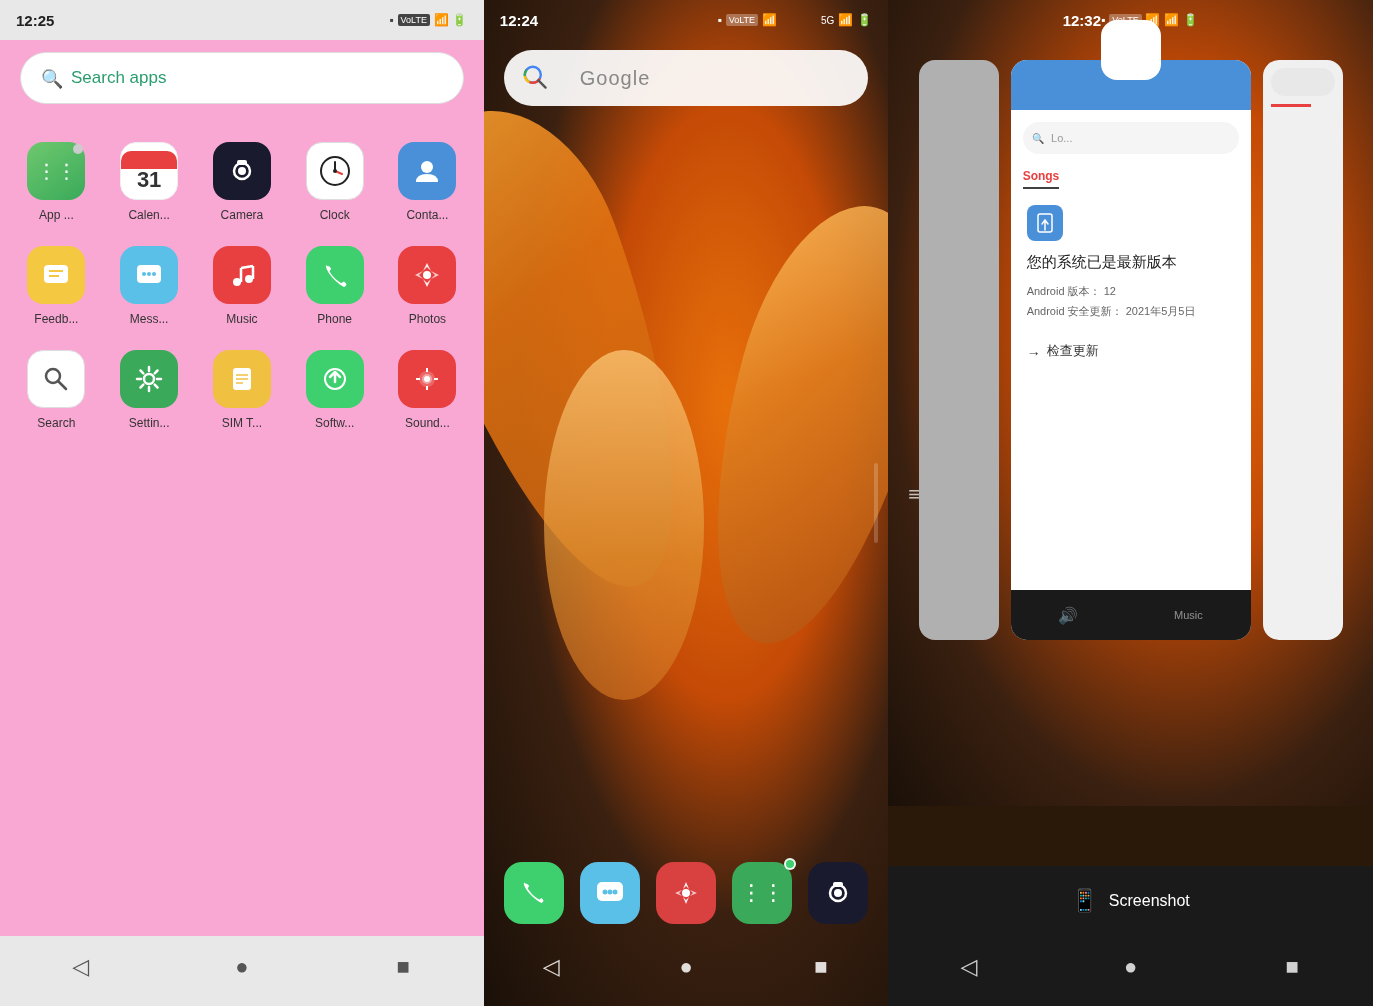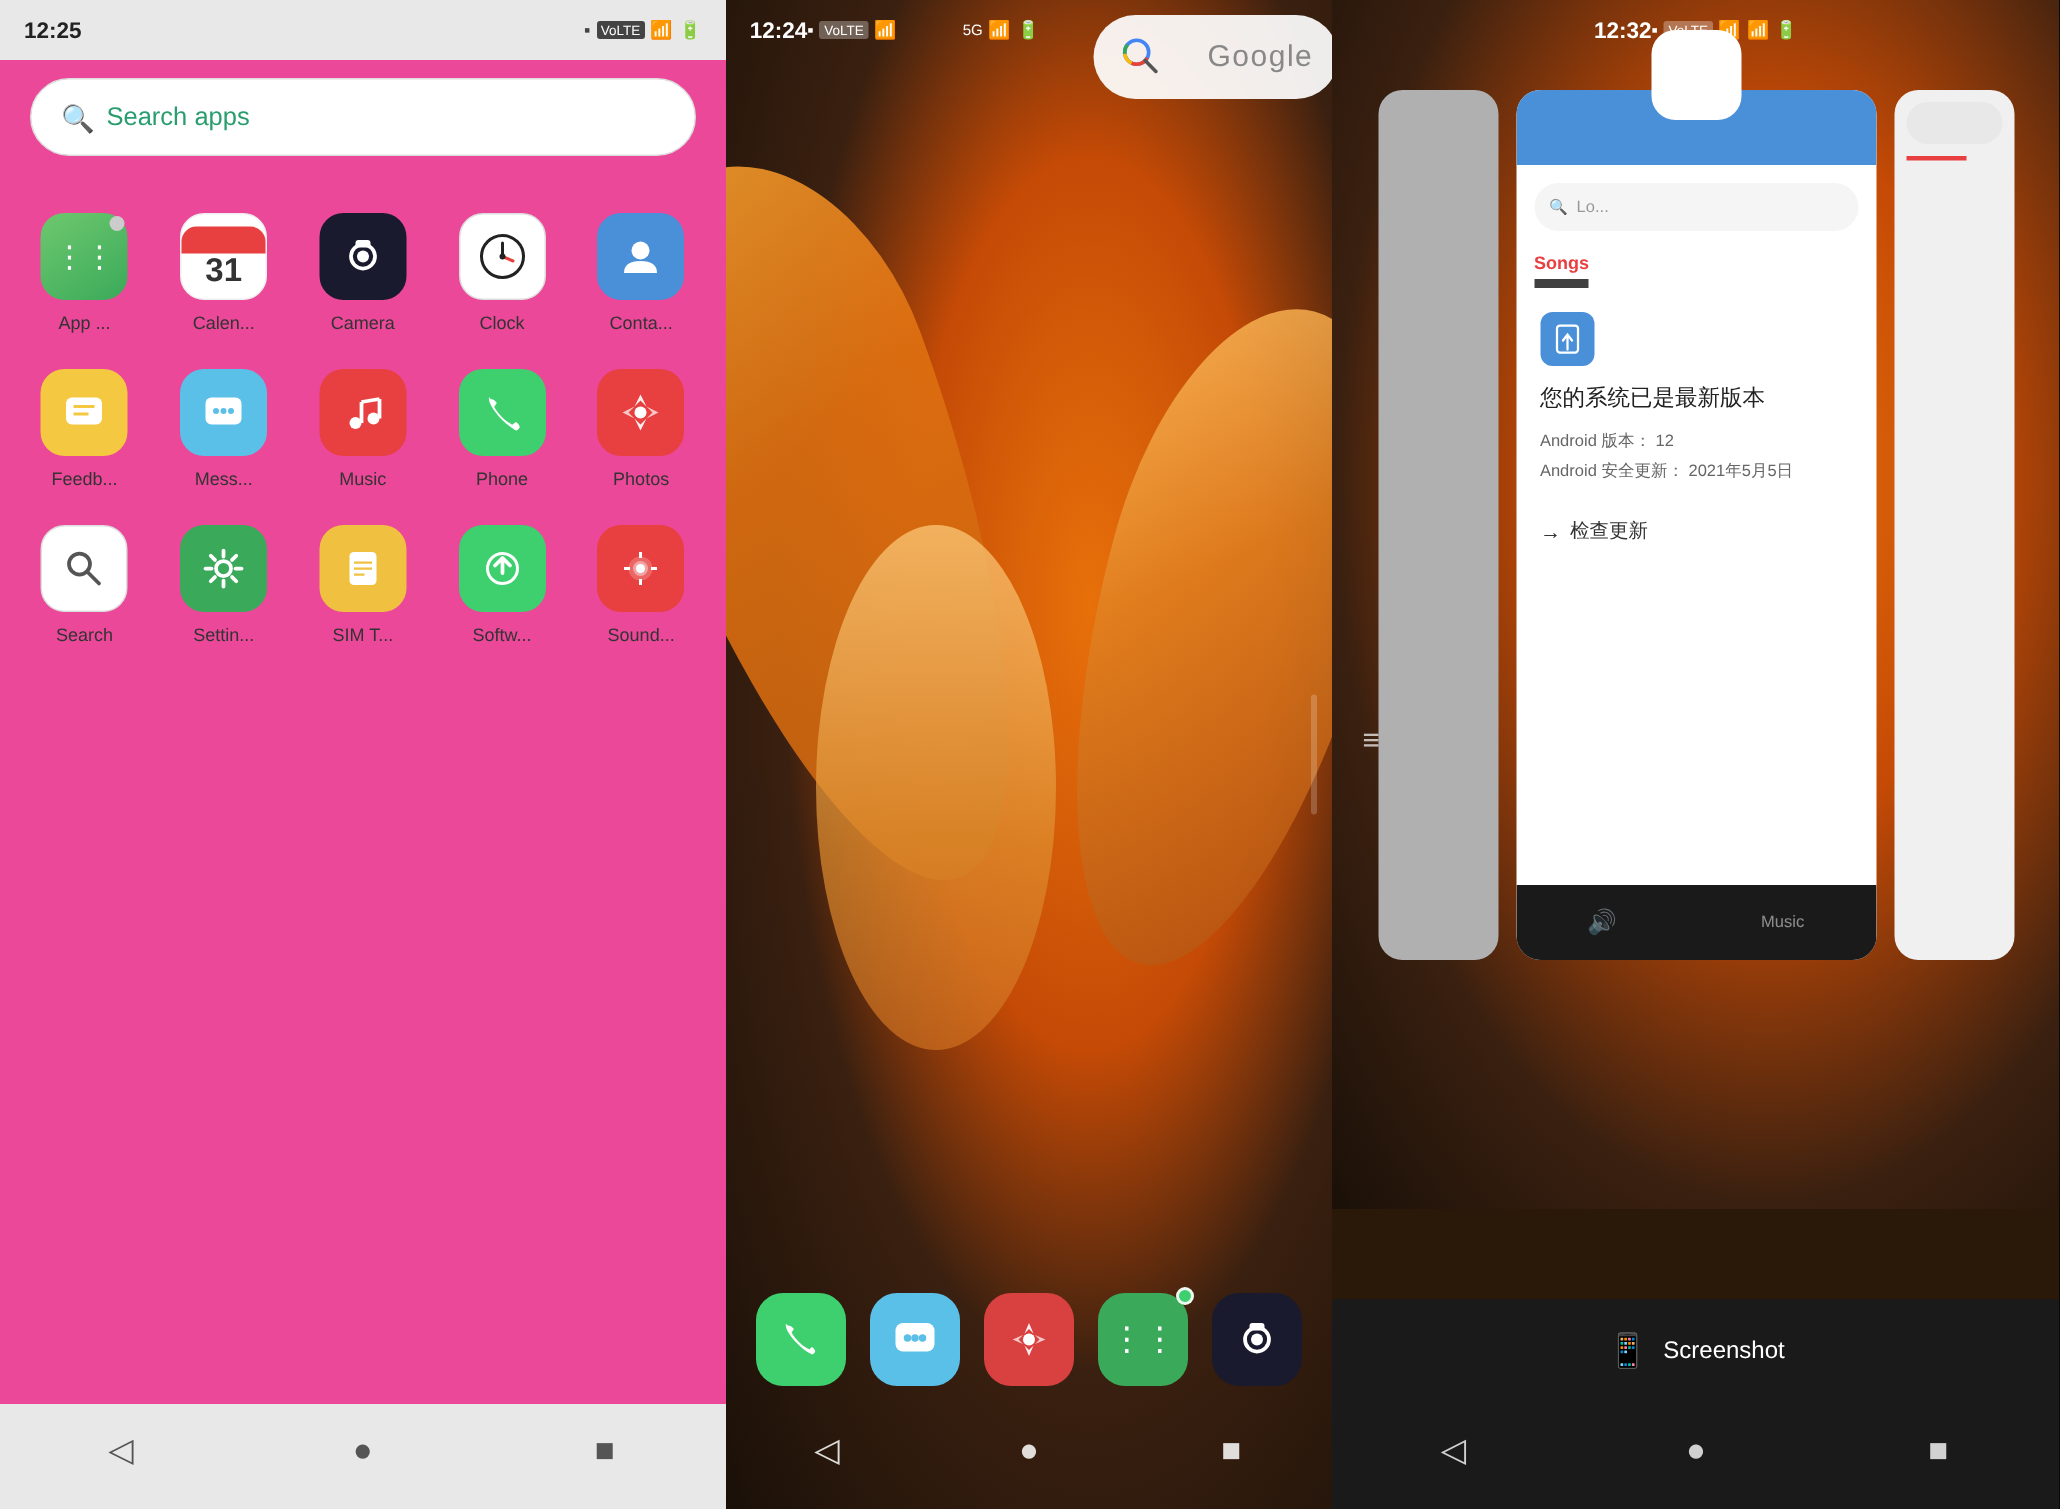--- a/index.html
+++ b/index.html
@@ -9,21 +9,21 @@
       display: flex;
       font-family: 'Arial', sans-serif;
       overflow: hidden;
       background: #000;
     }
 
     
     .panel1 {
       width: 512px;
       height: 1006px;
-      background: #ec4899;
+      background: #f9a8d4;
       display: flex;
       flex-direction: column;
       position: relative;
     }
     .status-bar-1 {
       height: 40px;
       display: flex;
       align-items: center;
       justify-content: space-between;
       padding: 0 16px;
@@ -121,21 +121,21 @@
       align-items: center;
       justify-content: center;
     }
 
     
     .panel2 {
       width: 428px;
       height: 1006px;
       background: #d946ef;
       display: flex;
-      flex-direction: row;
+      flex-direction: column;
       position: relative;
       overflow: hidden;
     }
     .wallpaper-bg {
       position: absolute;
       top: 0;
       left: 0;
       right: 0;
       bottom: 0;
       background: radial-gradient(ellipse at 60% 40%, #e8700a 0%, #d45c08 20%, #c44a06 35%, #3a2010 60%, #1a1008 100%);
@@ -802,21 +802,21 @@
     <div class="recent-card-mid">
 
       <div class="card-header-blue"></div>
 
       <div class="card-search-bar">
         <span style="font-size:10px;color:#999;">🔍</span>
         <span class="card-search-text">Lo...</span>
       </div>
 
       <div style="padding: 0 12px;">
-        <span class="card-songs-text" style="border-bottom:6px solid #404040;padding-bottom:4px;display:inline-block;">Songs</span>
+        <span class="card-songs-text" style="border-bottom:2px solid #404040;padding-bottom:4px;display:inline-block;">Songs</span>
       </div>
 
       <div class="card-body">
         <div class="card-icon-update">
           <svg width="22" height="22" viewBox="0 0 22 22">
             <rect x="4" y="2" width="14" height="18" rx="2" fill="none" stroke="#fff" stroke-width="1.5"></rect>
             <path d="M8 12 L11 8 L14 12 M11 8 L11 18" stroke="#fff" stroke-width="1.5" stroke-linecap="round" fill="none"></path>
           </svg>
         </div>
         <div class="card-title">您的系统已是最新版本</div>

